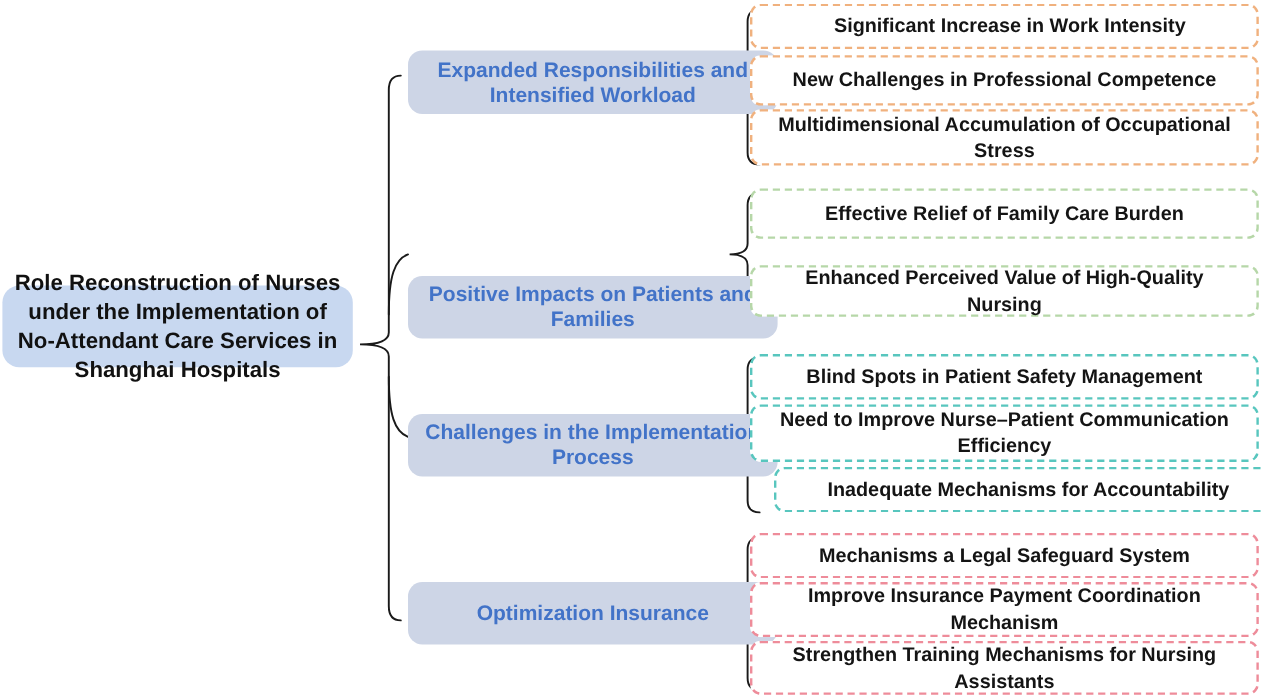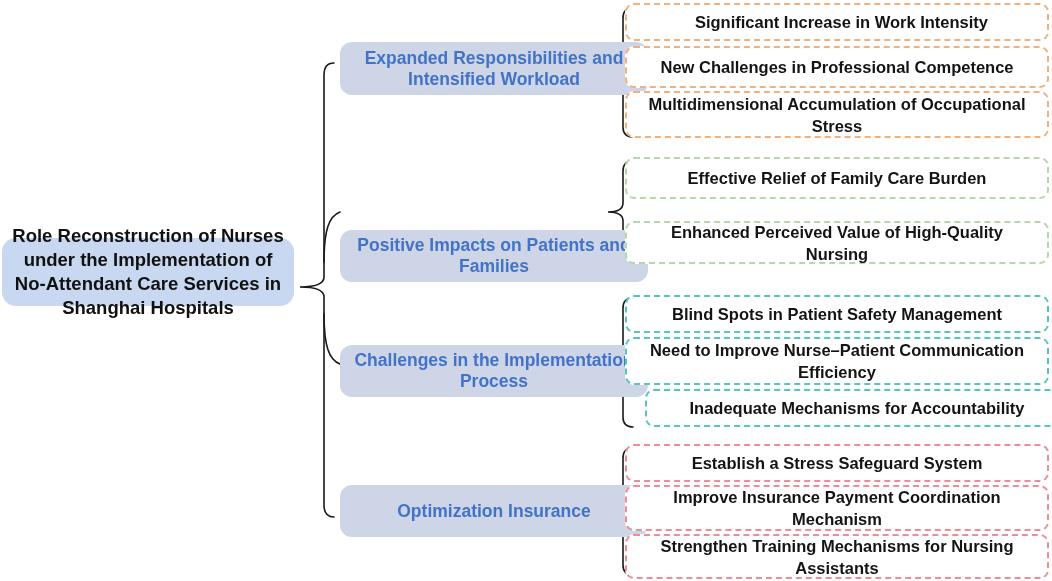--- a/index.html
+++ b/index.html
@@ -92,18 +92,18 @@
 
   <div class="g2">
     <div class="box cat-node cat-3">Challenges in the Implementation Process</div>
     <div class="box leaf l-2-0">Blind Spots in Patient Safety Management</div>
     <div class="box leaf l-2-1">Need to Improve Nurse–Patient Communication Efficiency</div>
     <div class="box leaf l-2-2">Inadequate Mechanisms for Accountability</div>
   </div>
 
   <div class="g3">
     <div class="box cat-node cat-4">Optimization Insurance</div>
-    <div class="box leaf l-3-0">Establish a Stress Safeguard System</div>
+    <div class="box leaf l-3-0">Mechanisms a Legal Safeguard System</div>
     <div class="box leaf l-3-1">Improve Insurance Payment Coordination Mechanism</div>
     <div class="box leaf l-3-2">Strengthen Training Mechanisms for Nursing Assistants</div>
   </div>
 
 </div>
 
 </body></html>

